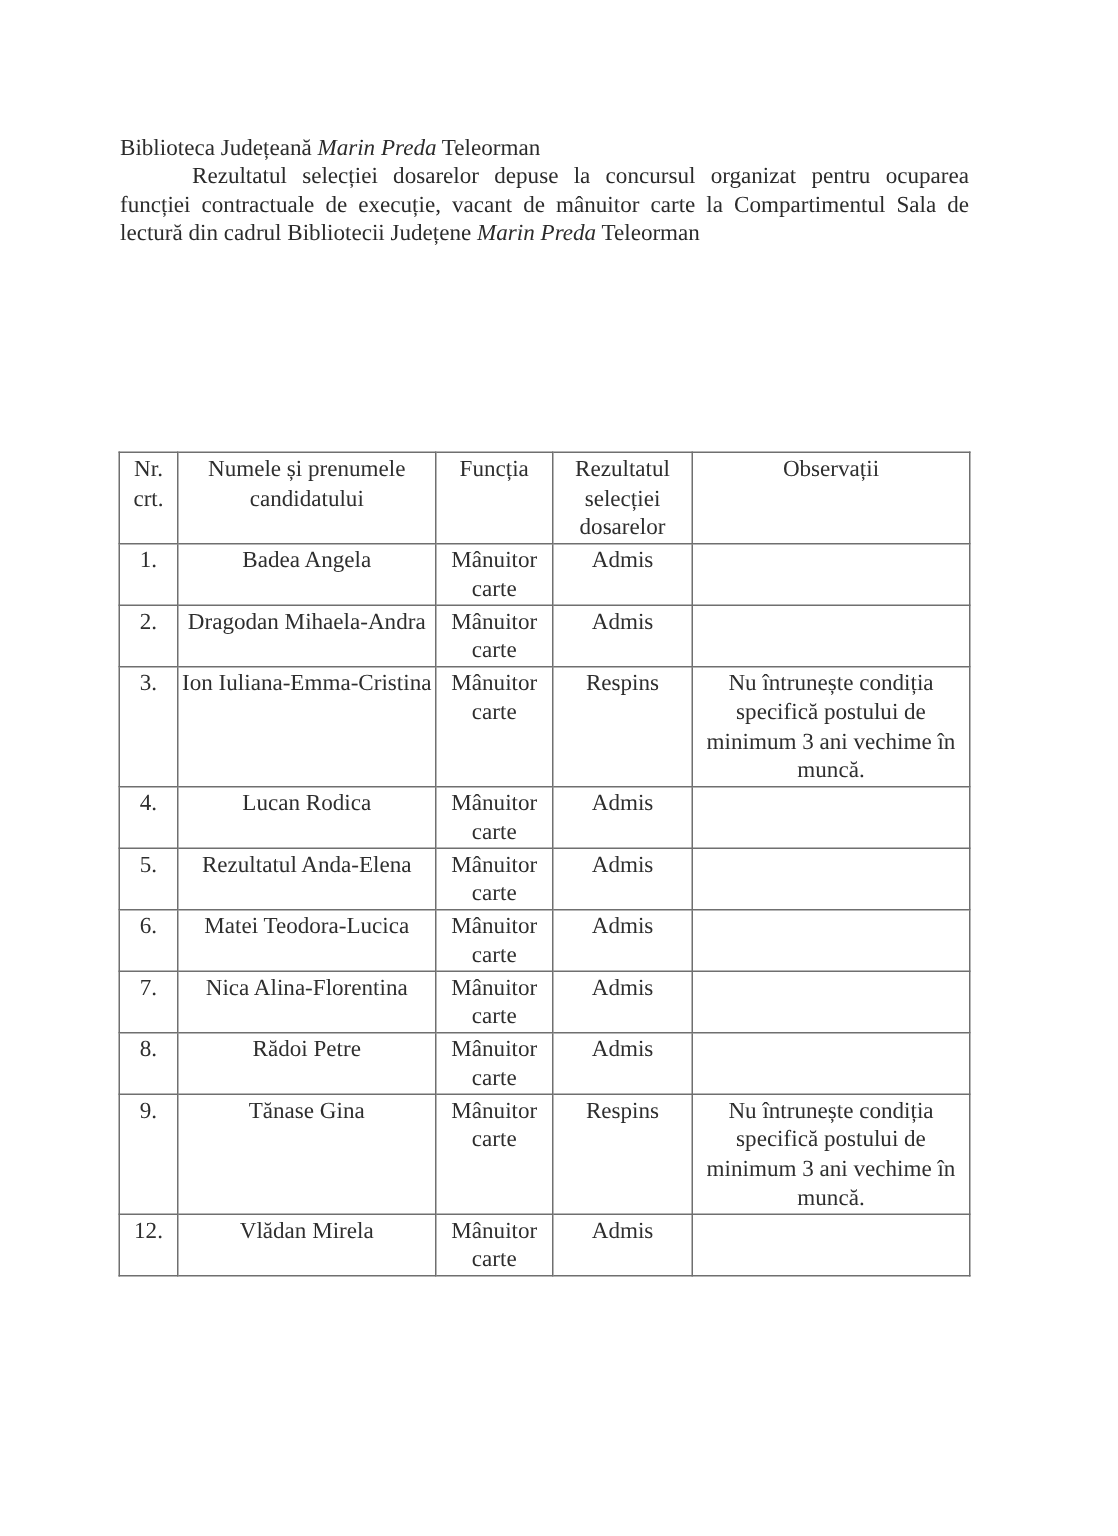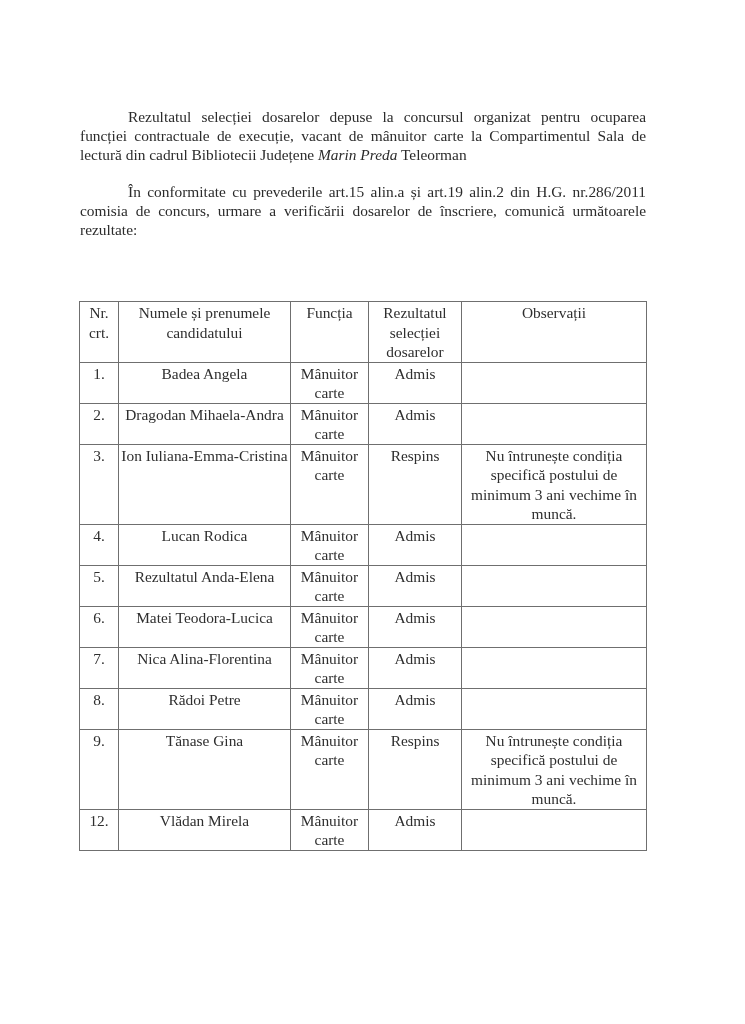--- a/index.html
+++ b/index.html
@@ -25,21 +25,21 @@
     }
     .header-line {
       margin: 0;
       white-space: nowrap;
     }
     .para {
       margin: 0;
       text-align: justify;
       text-indent: 48px;
     }
-    .para-1 { margin-top: 18px; }
+    .para-1 { }
     .para-2 { margin-top: 18px; }
     i { font-style: italic; }
 
     table.results {
       position: absolute;
       left: 79px;
       top: 301px;
       width: 567px;
       border-collapse: collapse;
       table-layout: fixed;
@@ -64,24 +64,24 @@
     col.c-obs { width: 185px; }
 
     tr.head-row { height: 59px; }
     tr.r-short { height: 39.5px; }
     tr.r-tall { height: 79px; }
   </style>
 </head>
 <body>
 
 <div class="page">
+  <p class="header-line"><span>Biblioteca Județeană </span><i>Marin Preda</i><span> Teleorman</span></p>
 
   <p class="para para-1"><span>Rezultatul selecției dosarelor depuse la concursul organizat pentru ocuparea funcției contractuale de execuție, vacant de mânuitor carte la Compartimentul Sala de lectură din cadrul Bibliotecii Județene </span><i>Marin Preda</i><span> Teleorman</span></p>
 
-  <p class="para para-2">În conformitate cu prevederile art.15 alin.a și art.19 alin.2 din H.G. nr.286/2011 comisia de concurs, urmare a verificării dosarelor de înscriere, comunică următoarele rezultate:</p>
 </div>
 
 <table class="results">
   <colgroup>
     <col class="c-nr">
       <col class="c-name">
       <col class="c-func">
       <col class="c-res">
       <col class="c-obs">
   </colgroup>

